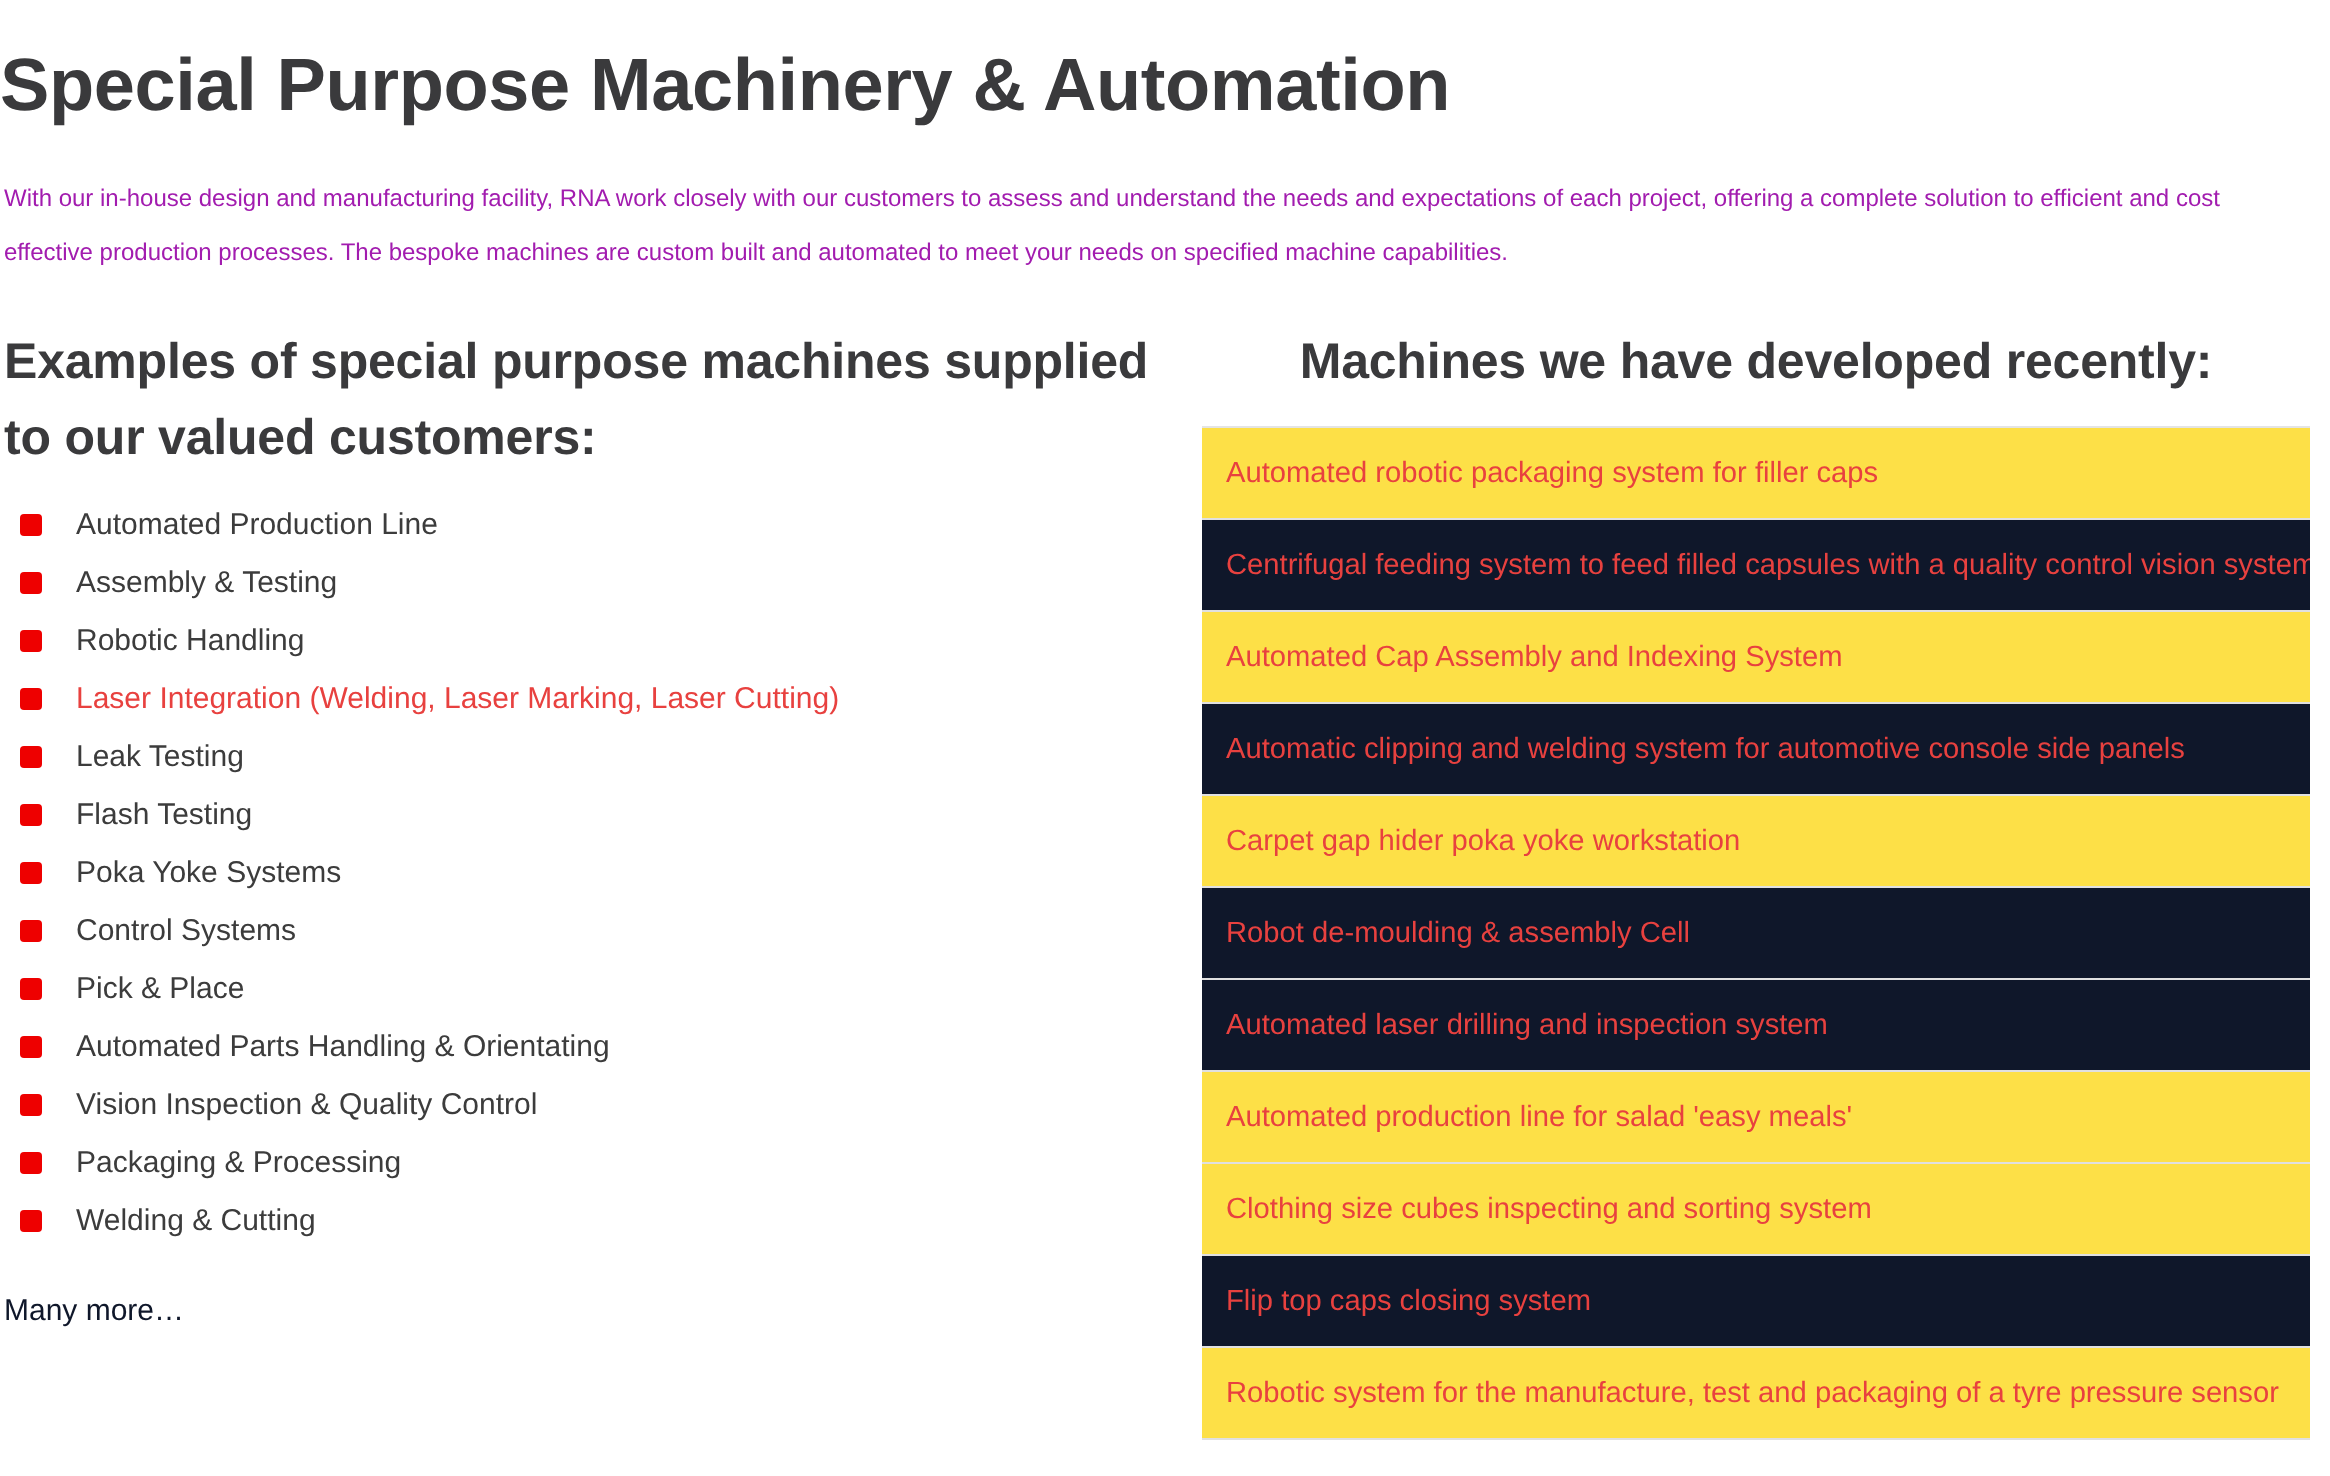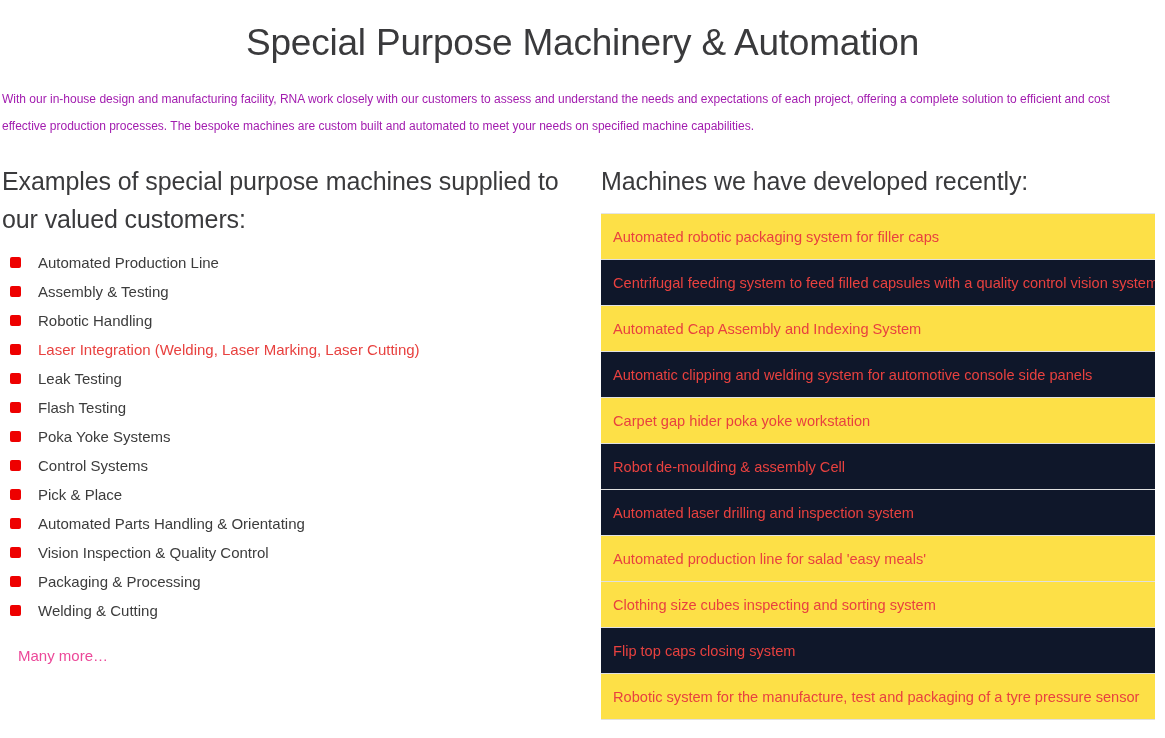--- a/index.html
+++ b/index.html
@@ -21,24 +21,24 @@
     position: relative;
     width: 1165px;
     height: 738px;
     padding: 0;
   }
 
   
   .page-title {
     margin: 0;
     padding: 18px 0 0 0;
-    text-align: center;
+    text-align: left;
     font-size: 37px;
     line-height: 50px;
-    font-weight: normal;
+    font-weight: bold;
     color: #3a3a3c;
     letter-spacing: -0.2px;
   }
 
   
   .intro {
     margin: 0;
     padding: 18px 8px 0 2px;
     font-size: 12px;
     line-height: 27px;
@@ -60,26 +60,27 @@
   }
   .col-right {
     flex: 1 1 auto;
     padding-right: 10px;
   }
 
   .section-heading {
     margin: 0 0 10px 0;
     font-size: 25px;
     line-height: 38px;
-    font-weight: normal;
+    font-weight: bold;
     color: #3a3a3c;
     letter-spacing: -0.1px;
   }
   .section-heading.right {
     margin-bottom: 13px;
+    text-align: center;
   }
 
   
   .bullet-list {
     list-style: none;
     margin: 0;
     padding: 0;
   }
   .bullet-list li {
     position: relative;
@@ -98,24 +99,24 @@
     height: 11px;
     background: #ee0000;
     border-radius: 2px;
     display: block;
   }
   .bullet-list li .label.link {
     color: #e8413f;
     cursor: pointer;
   }
   .many-more {
-    margin: 21px 0 0 16px;
+    margin: 21px 0 0 0;
     font-size: 15px;
     line-height: 20px;
-    color: #ec4899;
+    color: #0f172a;
   }
 
   
   .machine-table {
     width: 554px;
     border-top: 1px solid #e4e4e4;
   }
   .machine-row {
     height: 46px;
     line-height: 46px;

